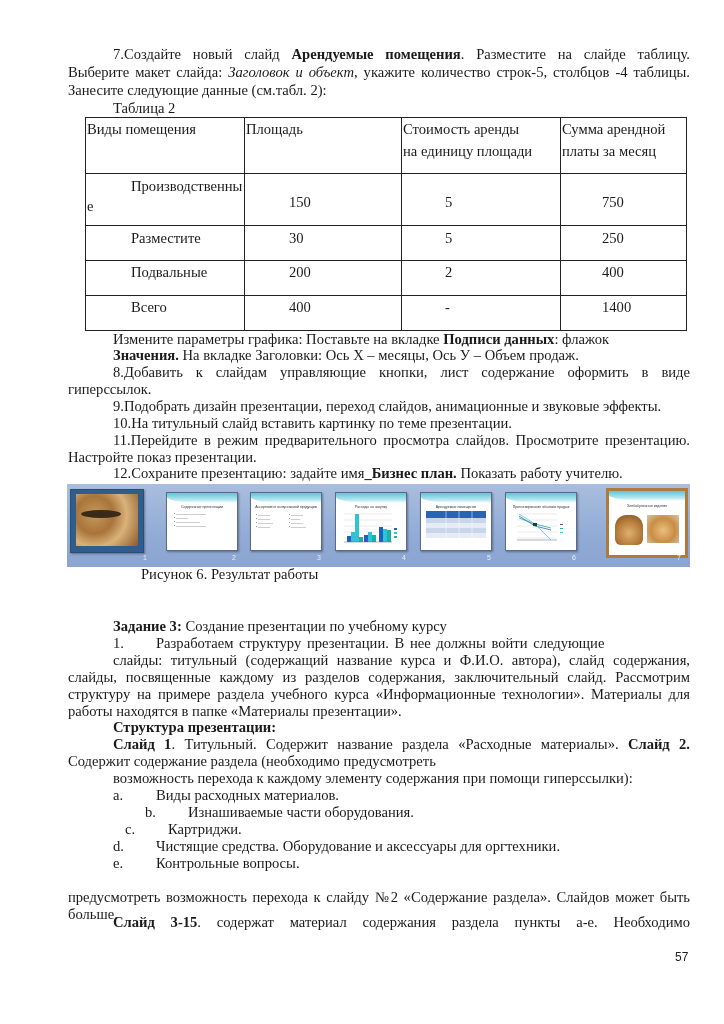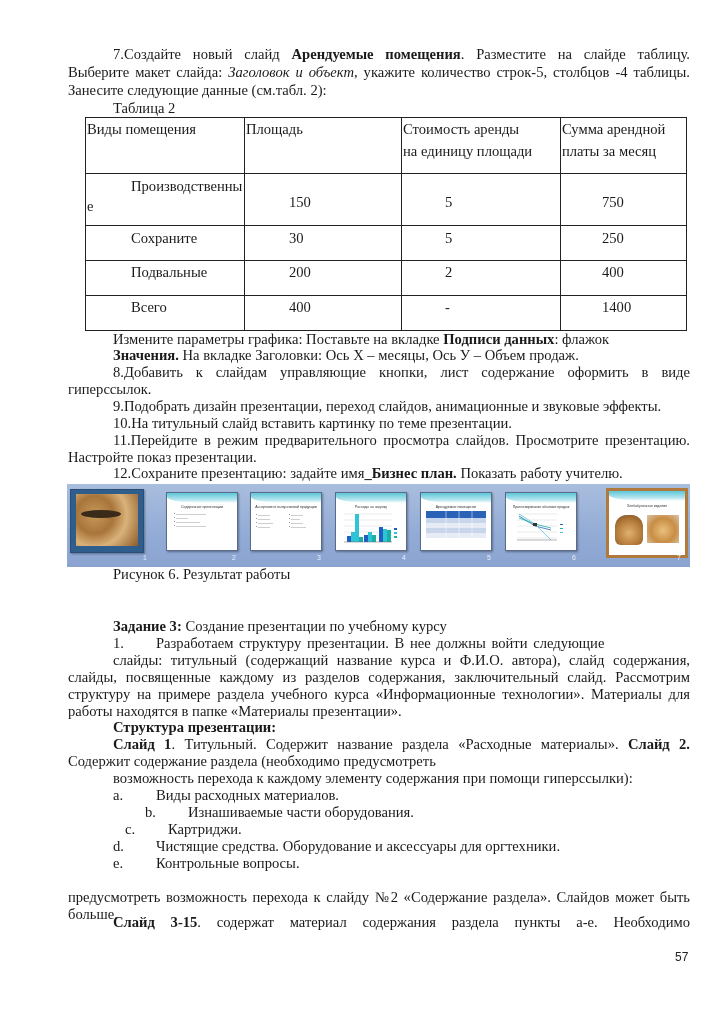--- a/index.html
+++ b/index.html
@@ -57,21 +57,21 @@
         </td>
     <td>
           <div style="padding-left:42px; padding-top:18px; line-height:20px;">5</div>
         </td>
     <td>
           <div style="padding-left:40px; padding-top:18px; line-height:20px;">750</div>
         </td>
   </tr>
   <tr style="height:35px;">
     <td>
-          <div style="padding-left:44px; padding-top:1px;">Сохраните</div>
+          <div style="padding-left:44px; padding-top:1px;">Разместите</div>
         </td>
     <td>
           <div style="padding-left:43px; padding-top:1px;">30</div>
         </td>
     <td>
           <div style="padding-left:42px; padding-top:1px;">5</div>
         </td>
     <td>
           <div style="padding-left:40px; padding-top:1px;">250</div>
         </td>
@@ -212,21 +212,21 @@
 
   <div class="thumb" style="left:539px; top:4px; width:76px; height:64px; border:3px solid #b07a3c; box-shadow:none;">
     <div class="wave"></div>
     <div class="ttl" style="top:13px;">Хлебобулочные изделия</div>
     <div class="abs" style="left:6px; top:24px; width:28px; height:30px; border-radius:40% 40% 20% 20%; background: radial-gradient(circle at 50% 60%, #e0b070 0%, #b9803e 50%, #7a4e22 100%);"></div>
     <div class="abs" style="left:38px; top:24px; width:32px; height:28px; background: radial-gradient(circle at 50% 55%, #e9c07e 0%, #c98d44 55%, #d8c7ad 100%);"></div>
   </div>
   <div class="num" style="left:610px;">7</div>
 </div>
 
-<div class="line ind" style="top:566px;">Рисунок 6. Результат работы</div>
+<div class="line ind" style="top:566px;margin-left:28px;">Рисунок 6. Результат работы</div>
 
 <div class="line ind" style="top:618px;"><b>Задание 3:</b><span> Создание презентации по учебному курсу</span></div>
 <div class="line ind" style="top:635px;"><span style="display:inline-block; width:43px;">1.</span><span style="word-spacing:2px;">Разработаем структуру презентации. В нее должны войти следующие</span></div>
 <div class="line ind just" style="top:652px;">слайды: титульный (содержащий название курса и Ф.И.О. автора), слайд содержания,</div>
 <div class="line just" style="top:669px;">слайды, посвященные каждому из разделов содержания, заключительный слайд. Рассмотрим</div>
 <div class="line just" style="top:686px;">структуру на примере раздела учебного курса «Информационные технологии». Материалы для</div>
 <div class="line" style="top:703px;">работы находятся в папке «Материалы презентации».</div>
 <div class="line ind" style="top:719px;"><b>Структура презентации:</b></div>
 <div class="line ind just" style="top:736px;"><b>Слайд 1</b><span>. Титульный. Содержит название раздела «Расходные материалы». </span><b>Слайд 2.</b></div>
 <div class="line" style="top:753px;">Содержит содержание раздела (необходимо предусмотреть</div>

